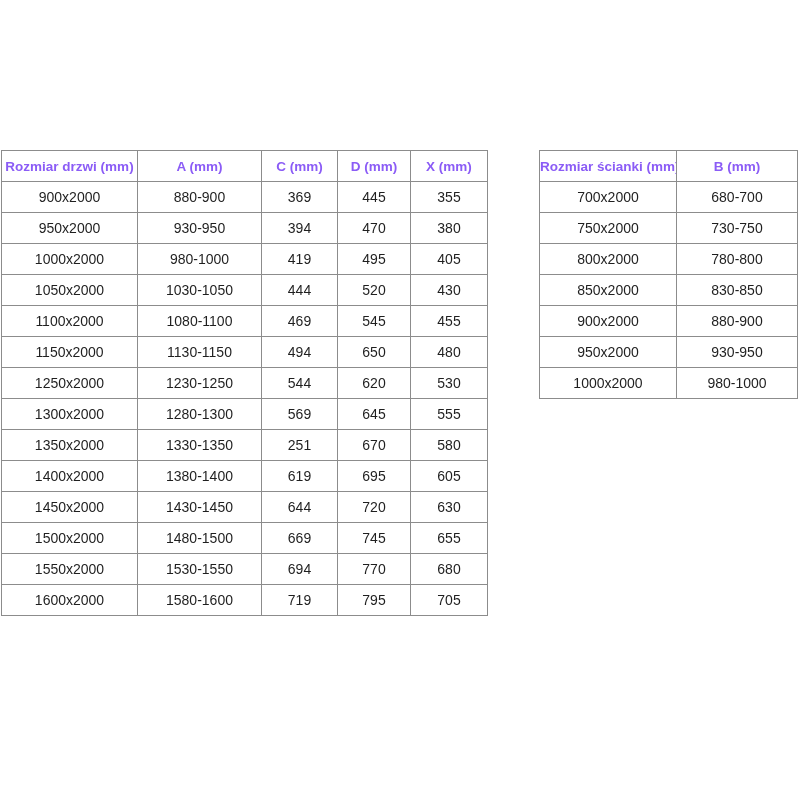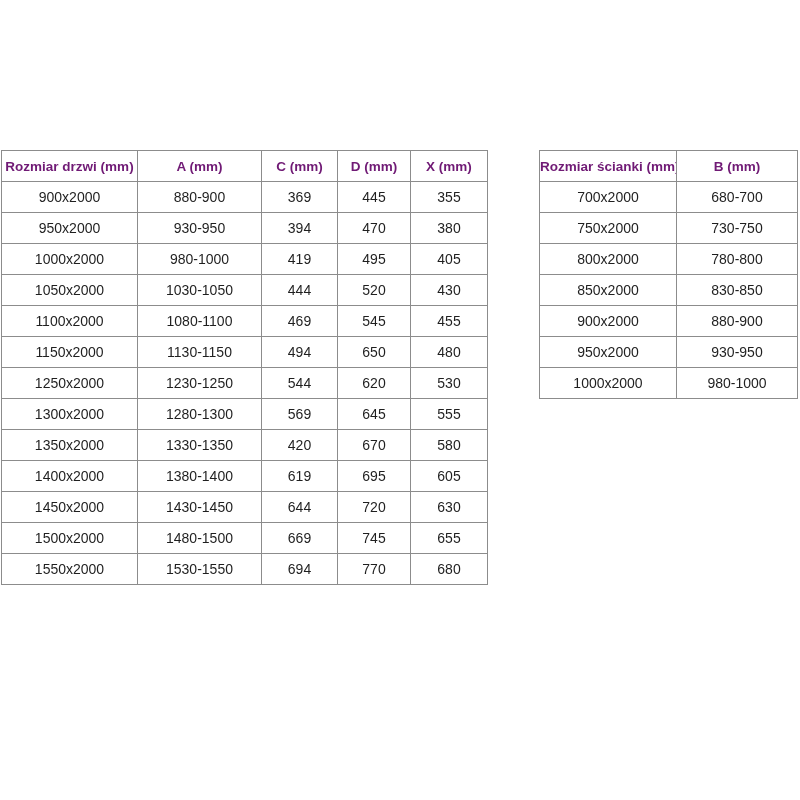--- a/index.html
+++ b/index.html
@@ -33,21 +33,21 @@
     padding: 0;
     height: 30px;
     color: #1f1f1f;
     font-size: 14px;
     white-space: nowrap;
     overflow: hidden;
   }
   table.spec-table th {
     font-weight: bold;
     font-size: 13.5px;
-    color: #701a75;
+    color: #8b5cf6;
   }
   #door-table {
     top: 150px;
     left: 1px;
     width: 486px;
   }
   #door-table col:nth-child(1) { width: 136px; }
   #door-table col:nth-child(2) { width: 124px; }
   #door-table col:nth-child(3) { width: 76px; }
   #door-table col:nth-child(4) { width: 73px; }
@@ -135,21 +135,21 @@
         <tr>
           <td>1300x2000</td>
           <td>1280-1300</td>
           <td>569</td>
           <td>645</td>
           <td>555</td>
         </tr>
         <tr>
           <td>1350x2000</td>
           <td>1330-1350</td>
-          <td>420</td>
+          <td>251</td>
           <td>670</td>
           <td>580</td>
         </tr>
         <tr>
           <td>1400x2000</td>
           <td>1380-1400</td>
           <td>619</td>
           <td>695</td>
           <td>605</td>
         </tr>
@@ -167,20 +167,27 @@
           <td>745</td>
           <td>655</td>
         </tr>
         <tr>
           <td>1550x2000</td>
           <td>1530-1550</td>
           <td>694</td>
           <td>770</td>
           <td>680</td>
         </tr>
+        <tr>
+          <td>1600x2000</td>
+          <td>1580-1600</td>
+          <td>719</td>
+          <td>795</td>
+          <td>705</td>
+        </tr>
       </tbody>
   </table>
 
   <table id="wall-table" class="spec-table">
     <colgroup>
         <col>
         <col>
       </colgroup>
     <thead>
       <tr>

